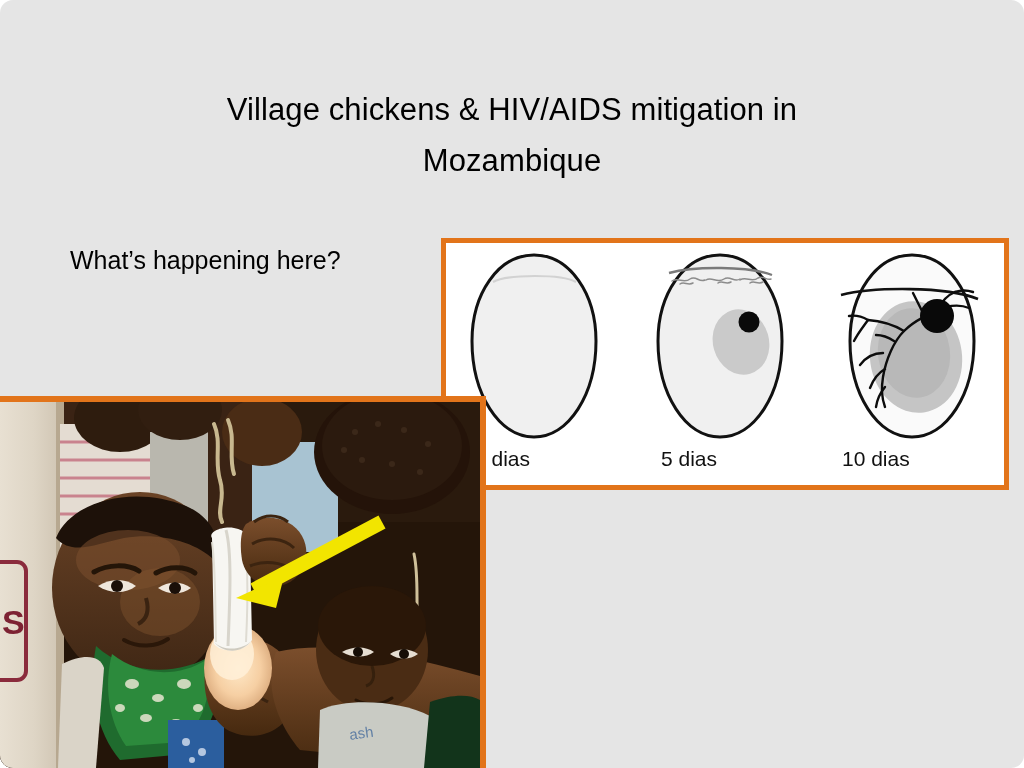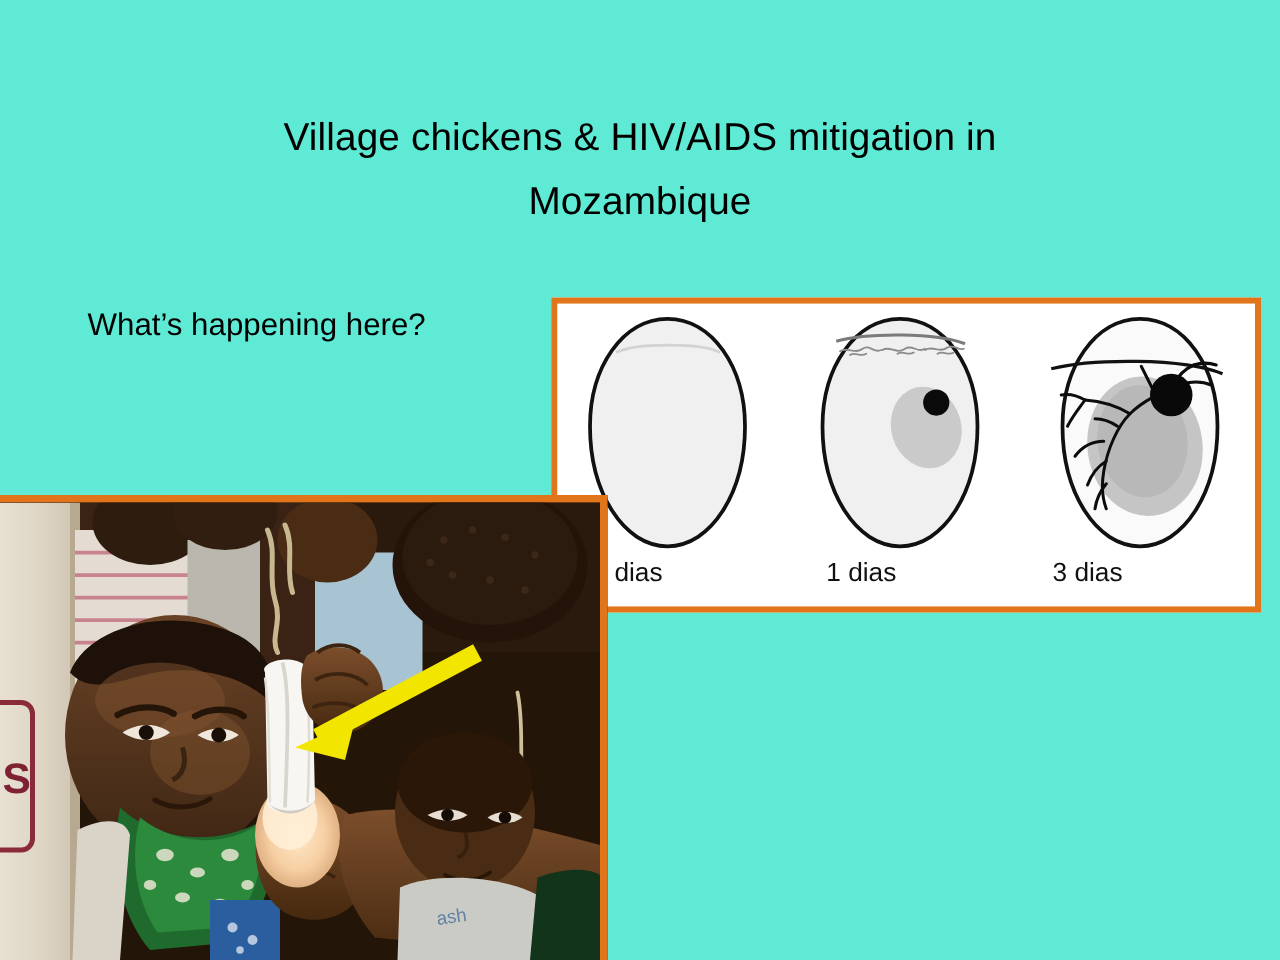--- a/index.html
+++ b/index.html
@@ -8,22 +8,23 @@
     background: #ffffff;
   }
   body {
     font-family: "Liberation Sans", sans-serif;
     -webkit-font-smoothing: antialiased;
   }
   #slide {
     position: relative;
     width: 1024px;
     height: 768px;
-    background: #5eead4;
+    background: #e5e5e5;
     overflow: hidden;
+    border-radius: 13px;
   }
 
   
   #slide-title {
     position: absolute;
     left: 112px;
     top: 84px;
     width: 800px;
     text-align: center;
     font-size: 31px;
@@ -176,22 +177,22 @@
             <path d="M127 43 C133 41 139 41 145 43"></path>
             <path d="M118 58 C126 56 134 56 141 59"></path>
             <path d="M66 92 C60 88 54 86 48 86"></path>
           </g>
 
           <circle cx="109" cy="67" r="17" fill="#090909"></circle>
         </svg>
       </div>
 
       <div class="egg-label" id="egg-label-0">0 dias</div>
-      <div class="egg-label" id="egg-label-6">1 dias</div>
-      <div class="egg-label" id="egg-label-10">3 dias</div>
+      <div class="egg-label" id="egg-label-6">5 dias</div>
+      <div class="egg-label" id="egg-label-10">10 dias</div>
 
     </div>
   </div>
 
   <div id="photo-frame">
     <div id="photo-canvas">
       <svg viewBox="0 0 480 366" xmlns="http://www.w3.org/2000/svg" preserveAspectRatio="none">
         <defs>
           <radialGradient id="glowEgg" cx="50%" cy="50%" r="55%">
             <stop offset="0%" stop-color="#FFE9C8"></stop>

